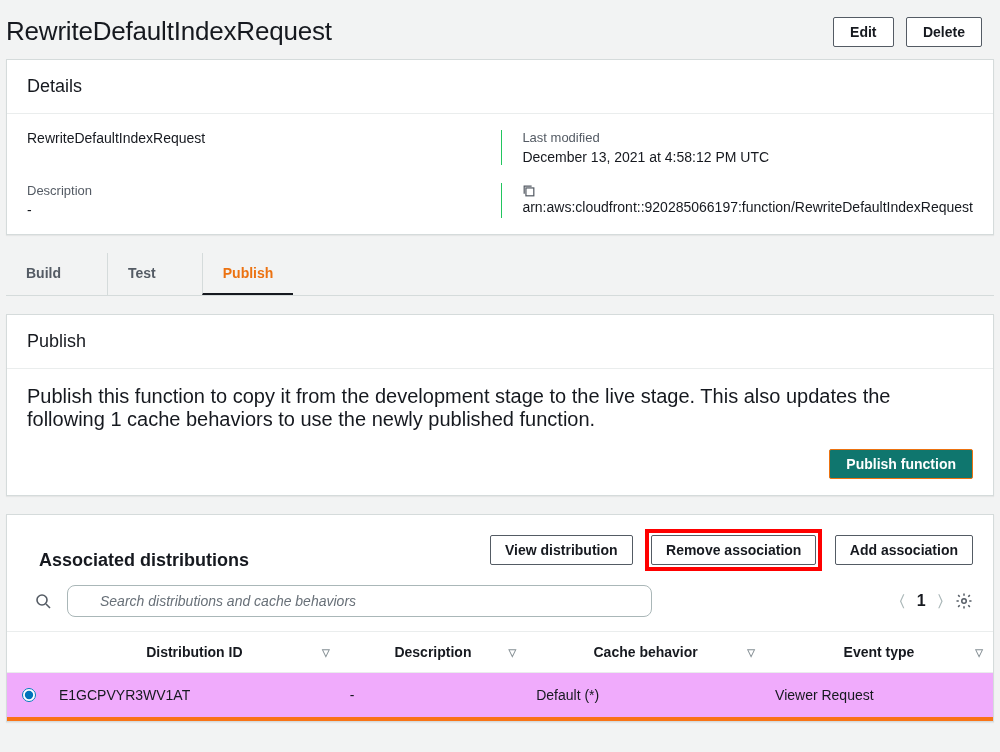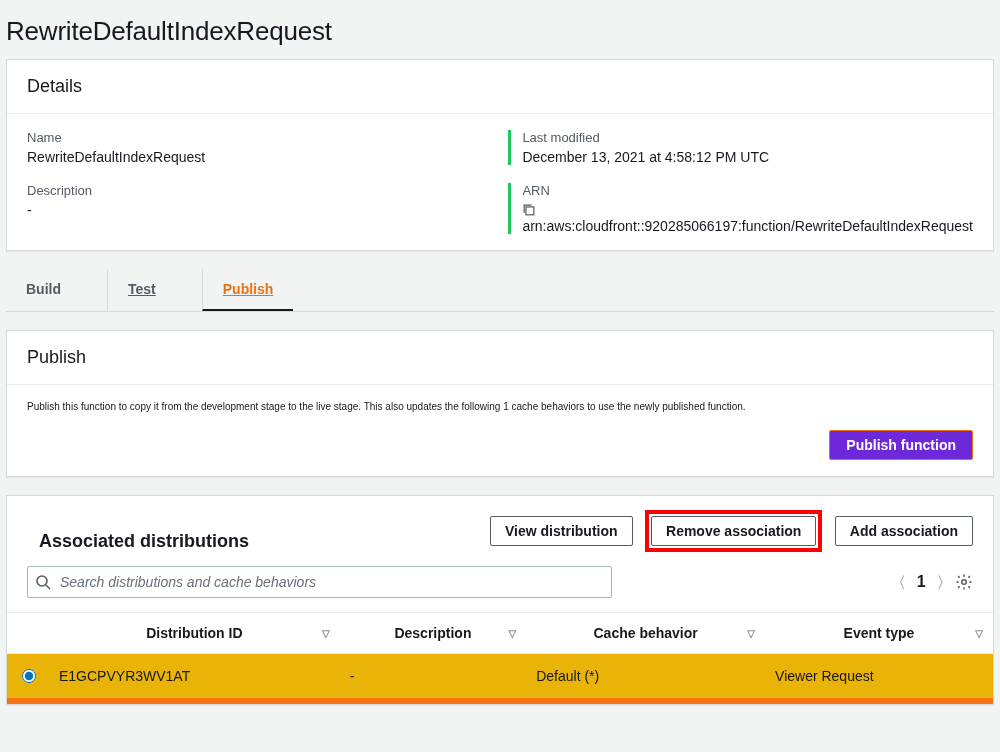--- a/index.html
+++ b/index.html
@@ -4,93 +4,95 @@
 <style>
   * { box-sizing: border-box; font-family: "Amazon Ember", "Helvetica Neue", Arial, sans-serif; }
   html, body { margin: 0; padding: 0; background: #f2f3f3; color: #16191f; }
   .page { width: 1000px; min-height: 752px; background: #f2f3f3; padding: 10px 0 40px 0; }
 
   .hdr-row { display: flex; align-items: center; justify-content: space-between; padding: 6px 18px 12px 6px; }
   .page-title { font-size: 26px; font-weight: 400; margin: 0; letter-spacing: -0.2px; }
 
   .btn { display: inline-flex; align-items: center; justify-content: center; padding: 6px 16px; font-size: 14px; font-weight: 700; background: #fff; border: 1px solid #545b64; border-radius: 2px; cursor: pointer; color: #16191f; }
   .btn + .btn { margin-left: 8px; }
-  .btn-primary { background: #6d28d9; border-color: #ec7211; color: #fff; }
+  .btn-primary { background: #0f766e; border-color: #ec7211; color: #fff; }
 
   .panel { background: #fff; border: 1px solid #d5dbdb; margin: 0 6px 18px 6px; box-shadow: 0 1px 1px rgba(0,0,0,0.05); }
   .panel-hd { padding: 16px 20px; border-bottom: 1px solid #eaeded; font-size: 18px; font-weight: 400; }
   .panel-body { padding: 16px 20px; }
 
   .details-grid { display: grid; grid-template-columns: 1fr 1fr; column-gap: 20px; row-gap: 18px; }
   .field-label { color: #545b64; font-size: 13px; margin-bottom: 4px; }
   .field-value { font-size: 14px; color: #16191f; }
-  .vdiv { border-left: 3px solid #22c55e; padding-left: 11px; }
+  .vdiv { border-left: 1px solid #22c55e; padding-left: 20px; }
 
   .copy-icon { width: 14px; height: 14px; display: inline-block; vertical-align: -2px; margin-right: 4px; }
   .copy-icon svg { width: 14px; height: 14px; }
 
   .tabs { display: flex; border-bottom: 1px solid #d5dbdb; margin: 0 6px 18px 6px; gap: 26px; }
   .tab { padding: 12px 20px; font-size: 14px; color: #545b64; cursor: pointer; font-weight: 700; }
   .tab.active { color: #ec7211; border-bottom: 2px solid #16191f; }
-  .tab + .tab { border-left: 1px solid #d5dbdb; text-decoration: underline; }
+  .tab + .tab { border-left: 1px solid #d5dbdb; }
 
-  .publish-desc { font-size: 10px; margin-bottom: 18px; }
+  .publish-desc { font-size: 20px; margin-bottom: 18px; }
   .right { text-align: right; }
 
   .assoc-panel { margin-top: 18px; }
   .assoc-hd { display: flex; align-items: flex-end; justify-content: space-between; padding: 14px 20px 14px 20px; margin-left: 12px; }
   .assoc-title { font-size: 18px; font-weight: 700; }
   .assoc-actions .btn { padding: 6px 14px; }
   .highlight-frame { border: 4px solid #ff0000; padding: 2px; margin-left: 8px; margin-right: 8px; display: inline-block; }
 
   .search-row { display: flex; align-items: center; padding: 0 20px 14px 20px; gap: 14px; }
   .search-wrap { position: relative; flex: 0 0 585px; }
-  .search-input { width: 100%; padding: 7px 10px 7px 32px; border: 1px solid #aab7b8; border-radius: 2px; font-size: 14px; font-style: italic; color: #687078; }
+  .search-input { width: 100%; padding: 7px 10px 7px 32px; border: 1px solid #aab7b8; border-radius: 8px; font-size: 14px; font-style: italic; color: #687078; margin-left: 40px; }
   .search-input::placeholder { color: #687078; font-style: italic; }
   .search-icon { position: absolute; left: 8px; top: 50%; transform: translateY(-50%); width: 16px; height: 16px; }
 
   .pager { margin-left: auto; display: flex; align-items: center; gap: 12px; color: #545b64; }
   .pager-arrow { color: #aab7b8; font-size: 16px; cursor: pointer; }
   .gear { width: 18px; height: 18px; cursor: pointer; }
 
   table.dist { width: 100%; border-collapse: collapse; font-size: 14px; }
   table.dist th { text-align: center; font-weight: 700; padding: 12px 10px; border-top: 1px solid #eaeded; border-bottom: 1px solid #eaeded; color: #16191f; position: relative; }
   table.dist td { padding: 12px 10px; border-bottom: 1px solid #eaeded; }
   .sort-caret { color: #879196; font-size: 10px; position: absolute; right: 10px; top: 50%; transform: translateY(-50%); }
   .radio-cell { width: 40px; text-align: center; }
   input[type=radio] { accent-color: #0073bb; width: 14px; height: 14px; }
-  tr.selected { background: #eab308; border-top: 1px solid #0073bb; border-bottom: 6px solid #f97316; }
+  tr.selected { background: #f0abfc; border-top: 1px solid #0073bb; border-bottom: 4px solid #f97316; }
 </style>
 </head>
 <body>
 
 <div class="page">
 
   <div class="hdr-row">
     <h1 class="page-title">RewriteDefaultIndexRequest</h1>
+    <div>
+      <button class="btn">Edit</button>
+      <button class="btn">Delete</button>
+    </div>
   </div>
 
   <div class="panel">
     <div class="panel-hd">Details</div>
     <div class="panel-body">
       <div class="details-grid">
         <div>
-          <div class="field-label">Name</div>
           <div class="field-value">RewriteDefaultIndexRequest</div>
         </div>
         <div class="vdiv">
           <div class="field-label">Last modified</div>
           <div class="field-value">December 13, 2021 at 4:58:12 PM UTC</div>
         </div>
         <div>
           <div class="field-label">Description</div>
           <div class="field-value">-</div>
         </div>
         <div class="vdiv">
-          <div class="field-label">ARN</div>
           <div class="field-value">
             <span class="copy-icon">
               <svg viewBox="0 0 16 16" fill="none" stroke="#545b64" stroke-width="1.4">
                 <rect x="4.5" y="4.5" width="9" height="9"></rect>
                 <path d="M2.5 11 V2.5 H11"></path>
               </svg>
             </span>
             <span>arn:aws:cloudfront::920285066197:function/RewriteDefaultIndexRequest</span>
           </div>
         </div>

